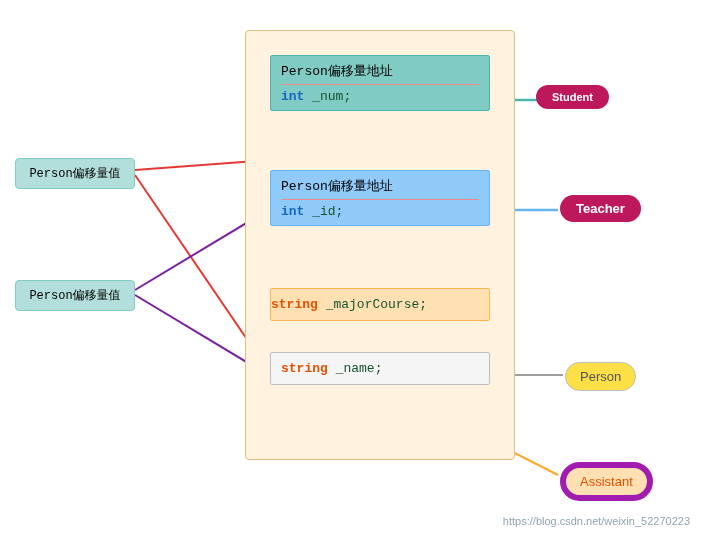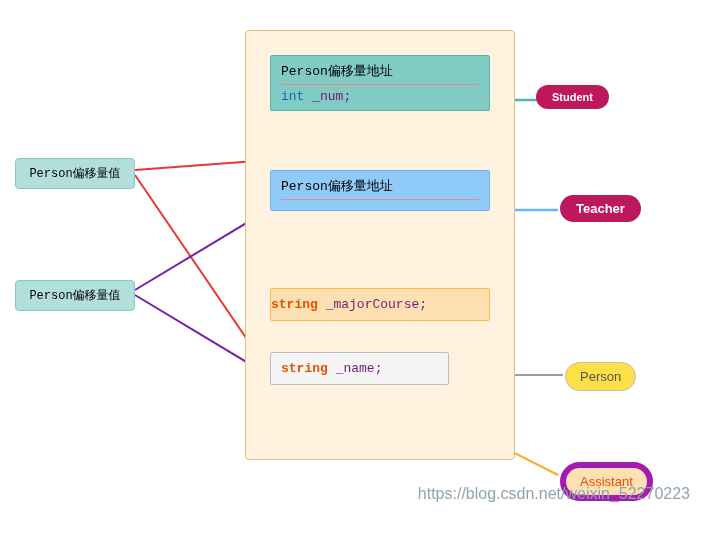--- a/index.html
+++ b/index.html
@@ -88,21 +88,21 @@
     }
     .major-box .code {
       font-size: 13px;
     }
 
     
     .name-box {
       position: absolute;
       left: 270px;
       top: 352px;
-      width: 179px;
+      width: 220px;
       background: #f5f5f5;
       border: 1px solid #bdbdbd;
       border-radius: 2px;
       padding: 8px 10px;
     }
     .name-box .code {
       font-size: 13px;
     }
 
     
@@ -179,31 +179,31 @@
       padding: 6px 14px;
       color: #e65100;
       font-size: 13px;
       font-family: Arial, sans-serif;
       border: 6px solid #a21caf;
     }
 
     
     .watermark {
       position: absolute;
-      bottom: 36px;
+      bottom: 12px;
       right: 15px;
-      font-size: 16px;
+      font-size: 11px;
       color: #90a4ae;
       font-family: Arial, sans-serif;
       margin-top: 17px;
     }
 
     .kw-string { color: #e65100; font-weight: bold; }
-    .kw-int { color: #1565c0; font-weight: normal; }
-    .var-name { color: #701a75; text-align: right; }
+    .kw-int { color: #1565c0; font-weight: bold; }
+    .var-name { color: #14532d; text-align: right; }
 
     svg.arrows {
       position: absolute;
       top: 0;
       left: 0;
       width: 705px;
       height: 539px;
       pointer-events: none;
     }
   </style>
@@ -256,20 +256,24 @@
   <hr class="divider">
   <div class="code">
     <span class="kw-int">int</span>
     <span class="var-name"> _num;</span>
   </div>
 </div>
 
 <div class="offset-box-2">
   <div class="title">Person偏移量地址</div>
   <hr class="divider">
+  <div class="code">
+    <span class="kw-int">int</span>
+    <span class="var-name"> _id;</span>
+  </div>
 </div>
 
 <div class="major-box">
   <div class="code">
     <span class="kw-string">string</span>
     <span class="var-name"> _majorCourse;</span>
   </div>
 </div>
 
 <div class="name-box">

